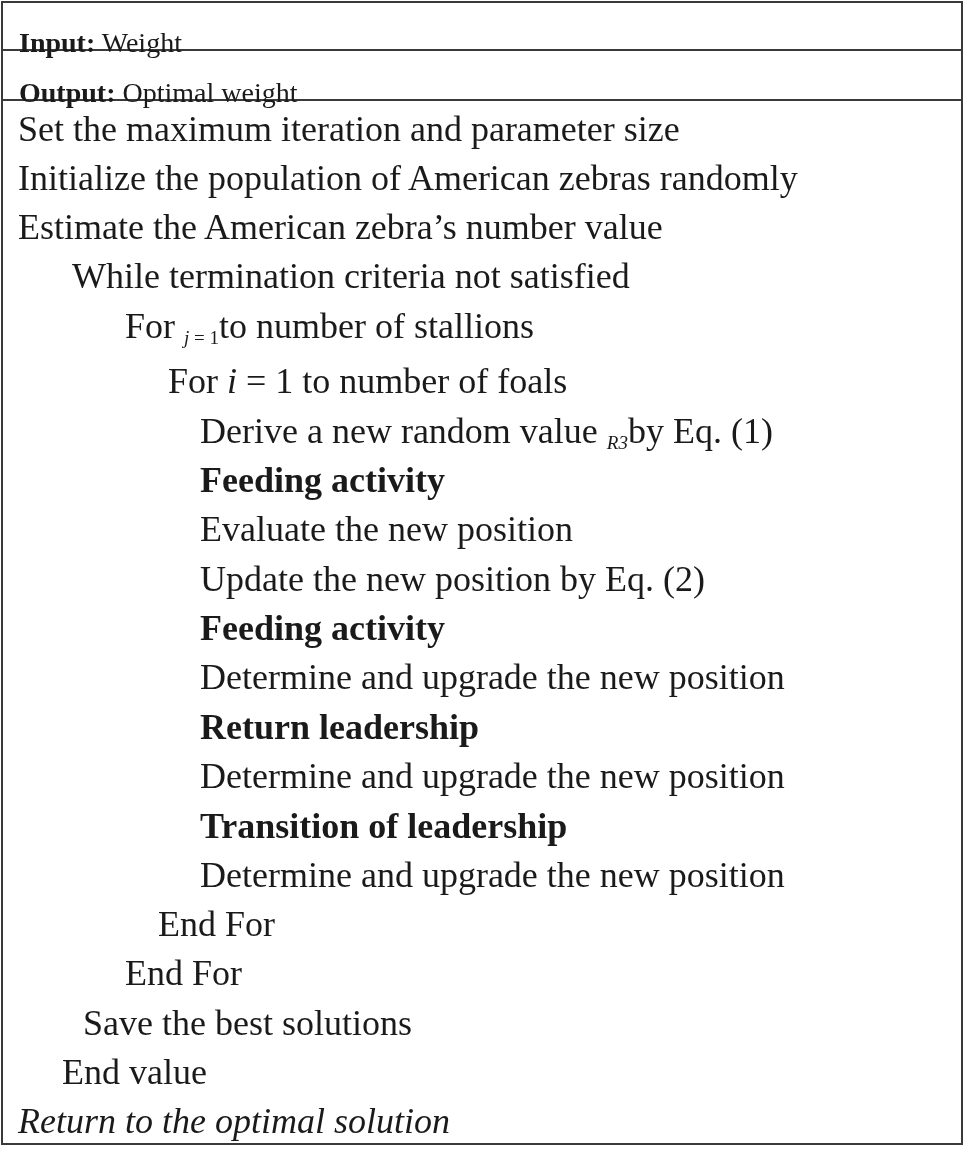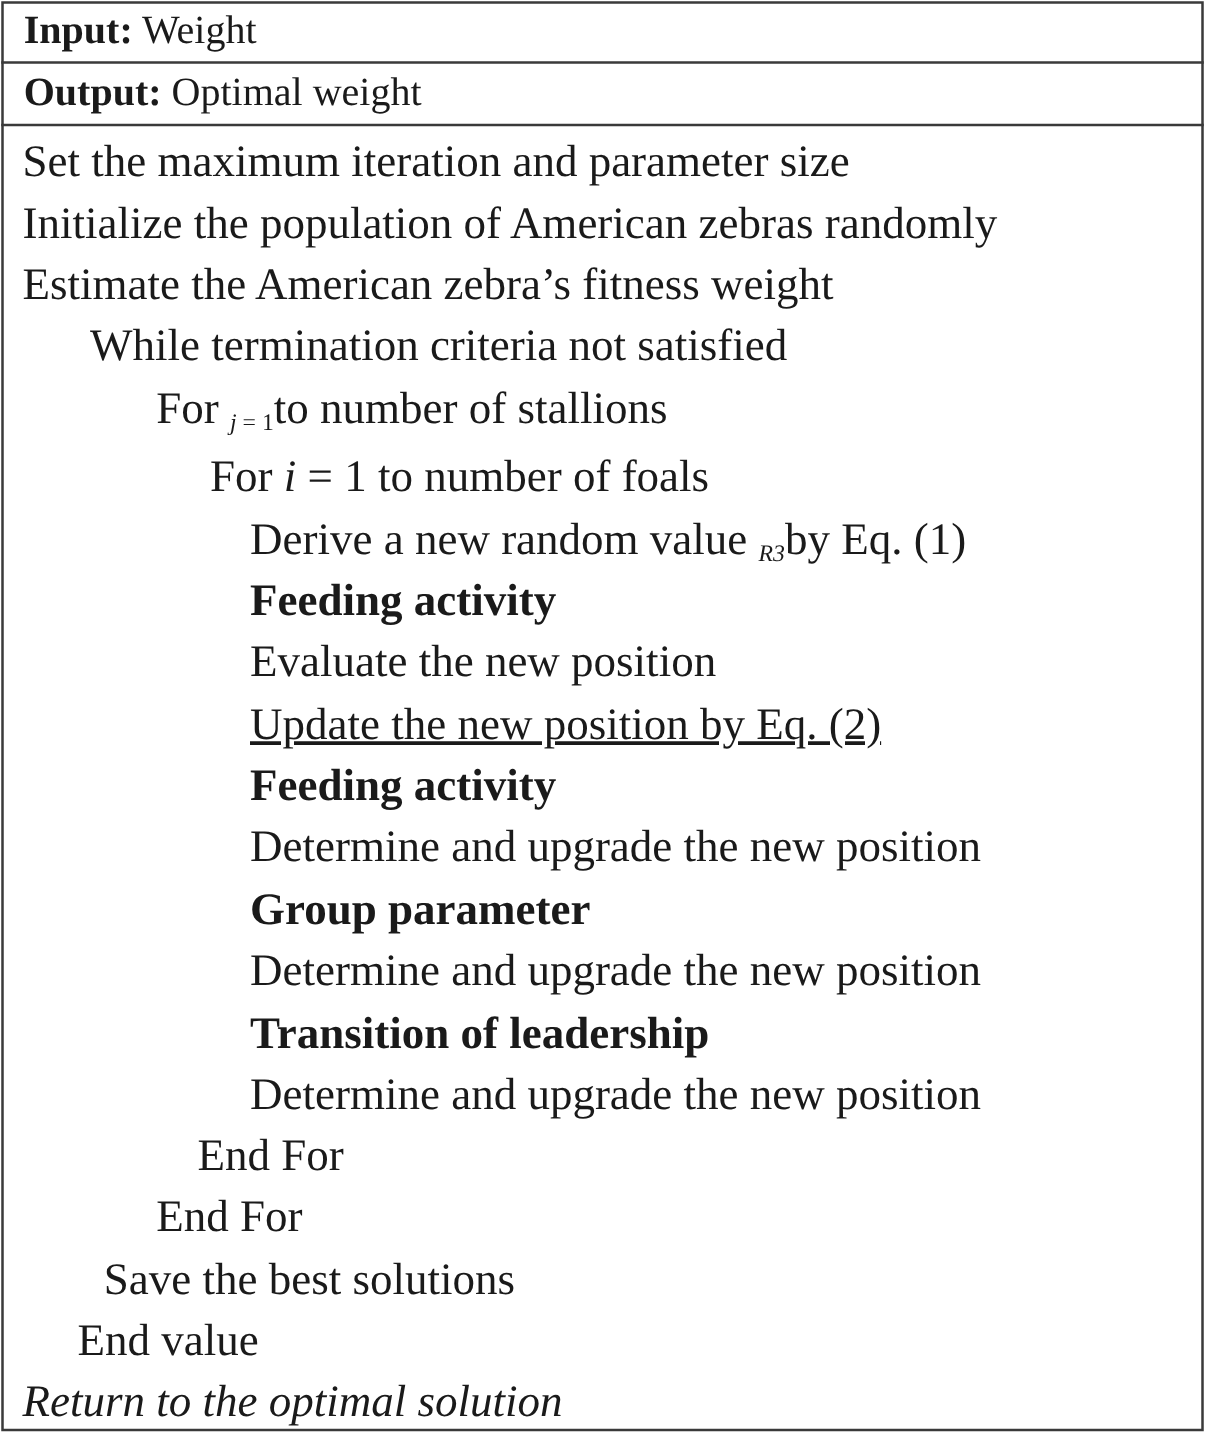--- a/index.html
+++ b/index.html
@@ -2,21 +2,21 @@
 <html><head>
 <meta charset="utf-8">
 <style>
   html, body { margin: 0; padding: 0; background: #ffffff; }
   body { width: 969px; height: 1149px; position: relative; overflow: hidden;
          font-family: "Liberation Serif", serif; color: #1a1a1a; }
   .box { position: absolute; left: 1px; top: 1px; width: 962px; height: 1144px;
          border: 2px solid #3a3a3a; box-sizing: border-box; }
   .hdr { position: absolute; left: 1px; width: 962px; height: 50px;
          border-bottom: 2px solid #3a3a3a; box-sizing: border-box; }
-  .hdr .txt { position: absolute; left: 18px; top: 0; font-size: 32px; line-height: 44px; white-space: nowrap; }
+  .hdr .txt { position: absolute; left: 18px; top: 20px; font-size: 28px; line-height: 44px; white-space: nowrap; }
   .line { position: absolute; font-size: 36px; line-height: 44px; white-space: nowrap; }
   .line.bold { font-weight: bold; text-align: right; }
   b { font-weight: bold; }
   .math { font-style: italic; }
   .sub { font-size: 19px; font-style: italic; position: relative; top: 6px; }
   .small { font-size: 19px; position: relative; top: 6px; }
 </style>
 </head>
 <body>
 
@@ -24,41 +24,41 @@
 
 <div class="hdr" style="top:1px;">
   <span class="txt"><b>Input:</b><span> Weight</span></span>
 </div>
 <div class="hdr" style="top:51px;">
   <span class="txt"><b>Output:</b><span> Optimal weight</span></span>
 </div>
 
 <div class="line" style="left:18px; top:107px;">Set the maximum iteration and parameter size</div>
 <div class="line" style="left:18px; top:156px;">Initialize the population of American zebras randomly</div>
-<div class="line" style="left:18px; top:205px;">Estimate the American zebra’s fitness weight</div>
+<div class="line" style="left:18px; top:205px;">Estimate the American zebra’s number value</div>
 <div class="line" style="left:72px; top:254px;">While termination criteria not satisfied</div>
 
 <div class="line" style="left:125px; top:304px;">
   <span>For </span><span class="sub">j</span><span class="small"> = 1</span><span>to number of stallions</span>
 </div>
 
 <div class="line" style="left:168px; top:359px;">
   <span>For </span><span class="math">i</span><span> = 1</span><span> to number of foals</span>
 </div>
 
 <div class="line" style="left:200px; top:409px;">
   <span>Derive a new random value </span><span class="sub">R3</span><span>by Eq. (1)</span>
 </div>
 
 <div class="line bold" style="left:200px; top:458px;">Feeding activity</div>
 <div class="line" style="left:200px; top:507px;">Evaluate the new position</div>
-<div class="line" style="left:200px; top:557px;text-decoration:underline;">Update the new position by Eq. (2)</div>
+<div class="line" style="left:200px; top:557px;">Update the new position by Eq. (2)</div>
 <div class="line bold" style="left:200px; top:606px;">Feeding activity</div>
 <div class="line" style="left:200px; top:655px;">Determine and upgrade the new position</div>
-<div class="line bold" style="left:200px; top:705px;">Group parameter</div>
+<div class="line bold" style="left:200px; top:705px;">Return leadership</div>
 <div class="line" style="left:200px; top:754px;">Determine and upgrade the new position</div>
 <div class="line bold" style="left:200px; top:804px;">Transition of leadership</div>
 <div class="line" style="left:200px; top:853px;">Determine and upgrade the new position</div>
 <div class="line" style="left:158px; top:902px;">End For</div>
 <div class="line" style="left:125px; top:951px;">End For</div>
 <div class="line" style="left:83px; top:1001px;">Save the best solutions</div>
 <div class="line" style="left:62px; top:1050px;">End value</div>
 <div class="line" style="left:18px; top:1099px;font-style:italic;">Return to the optimal solution</div>
 
 </body></html>

